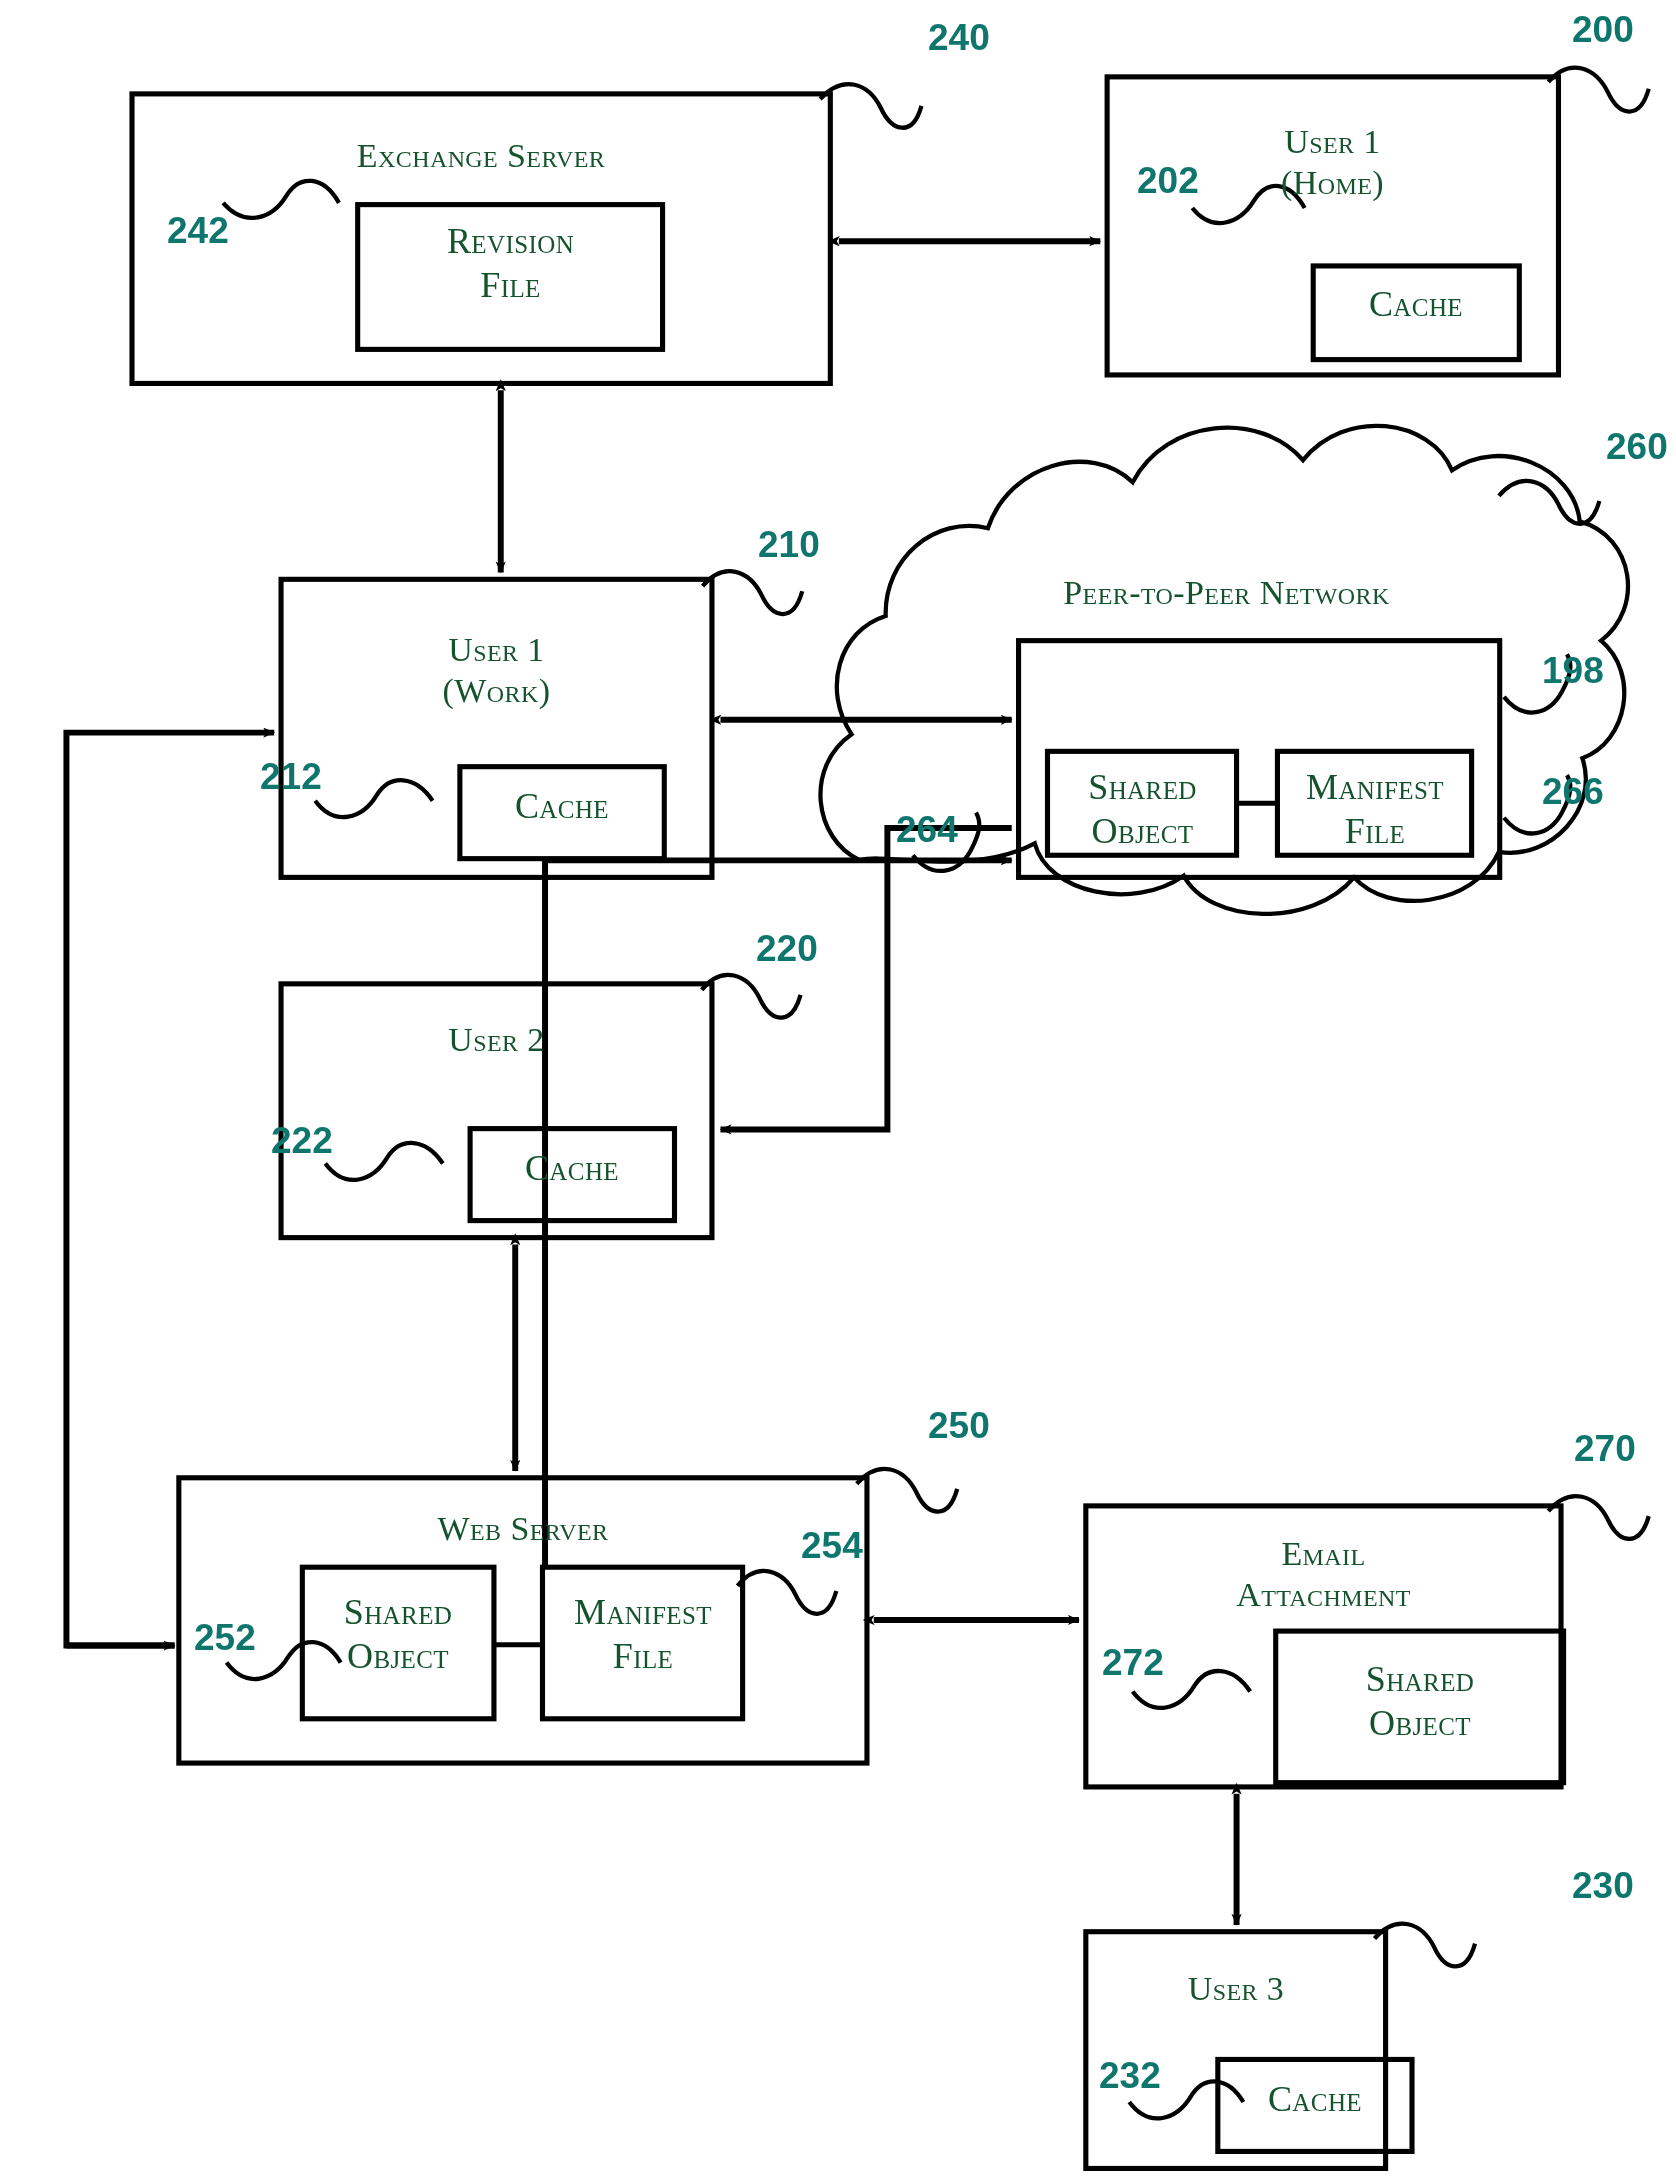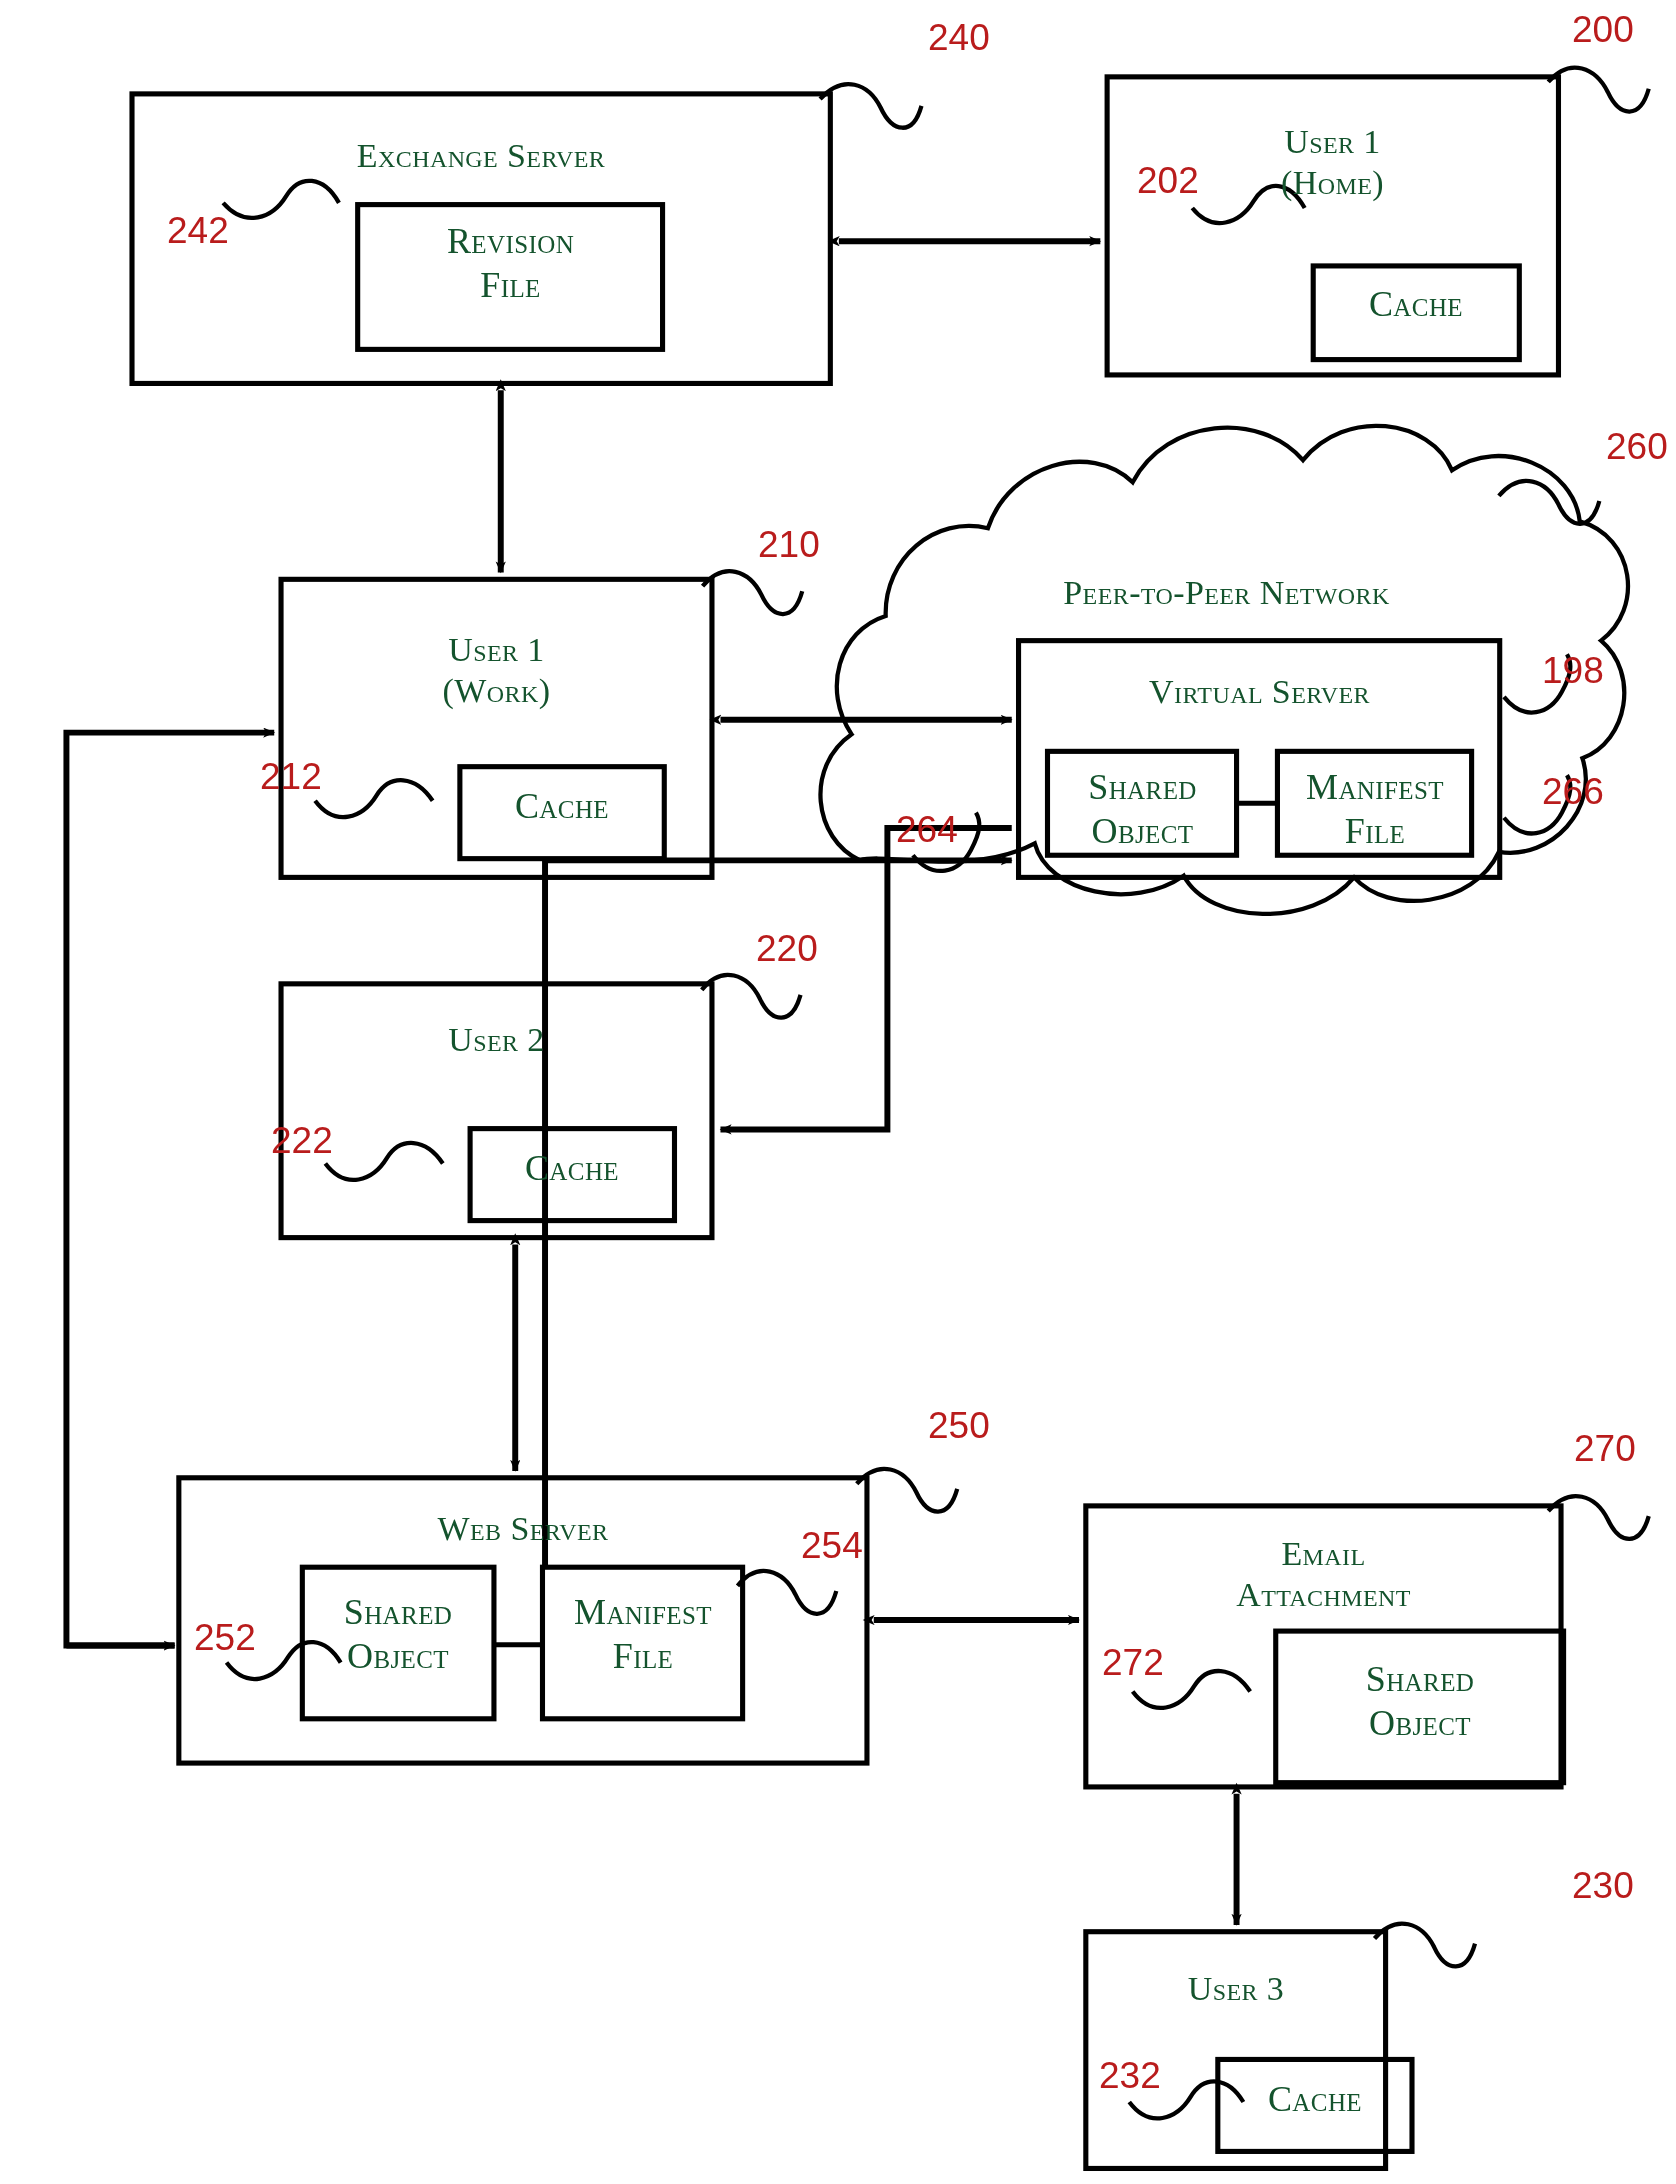--- a/index.html
+++ b/index.html
@@ -38,24 +38,24 @@
     font-size: 34px;
   }
   .lbl-inner {
     font-size: 36px;
   }
   .lbl-cloud {
     font-size: 34px;
   }
   .ref-num {
     position: absolute;
-    color: #b91c1c;
+    color: #0f766e;
     font-family: "Liberation Sans", "DejaVu Sans", sans-serif;
     font-size: 37px;
-    font-weight: 400;
+    font-weight: 700;
     letter-spacing: 0px;
   }
 </style>
 </head>
 <body>
 
 <div id="figure">
 
   <svg viewBox="0 0 1968 2564" xmlns="http://www.w3.org/2000/svg">
     <defs>
@@ -175,21 +175,20 @@
   <div class="ref-num" style="left:260px; top:756px;">212</div>
 
   <div class="node-label lbl-box" style="left:281px; top:1019px; width:431px;">User 2</div>
   <div class="node-label lbl-inner" style="left:470px; top:1147px; width:204px;">Cache</div>
   <div class="ref-num" style="left:756px; top:928px;">220</div>
   <div class="ref-num" style="left:271px; top:1120px;">222</div>
 
   <div class="node-label lbl-cloud" style="left:886px; top:572px; width:681px;">Peer-to-Peer Network</div>
   <div class="ref-num" style="left:1606px; top:426px;">260</div>
 
-  <div class="node-label lbl-box" style="left:1019px; top:671px; width:481px;">Virtual Server</div>
   <div class="node-label lbl-inner" style="left:1048px; top:766px; width:189px;">Shared
 Object</div>
   <div class="node-label lbl-inner" style="left:1278px; top:766px; width:194px;">Manifest
 File</div>
   <div class="ref-num" style="left:1542px; top:650px;">198</div>
   <div class="ref-num" style="left:1542px; top:771px;">266</div>
   <div class="ref-num" style="left:896px; top:809px;">264</div>
 
   <div class="node-label lbl-box" style="left:179px; top:1508px; width:688px;">Web Server</div>
   <div class="node-label lbl-inner" style="left:302px; top:1591px; width:192px;">Shared

